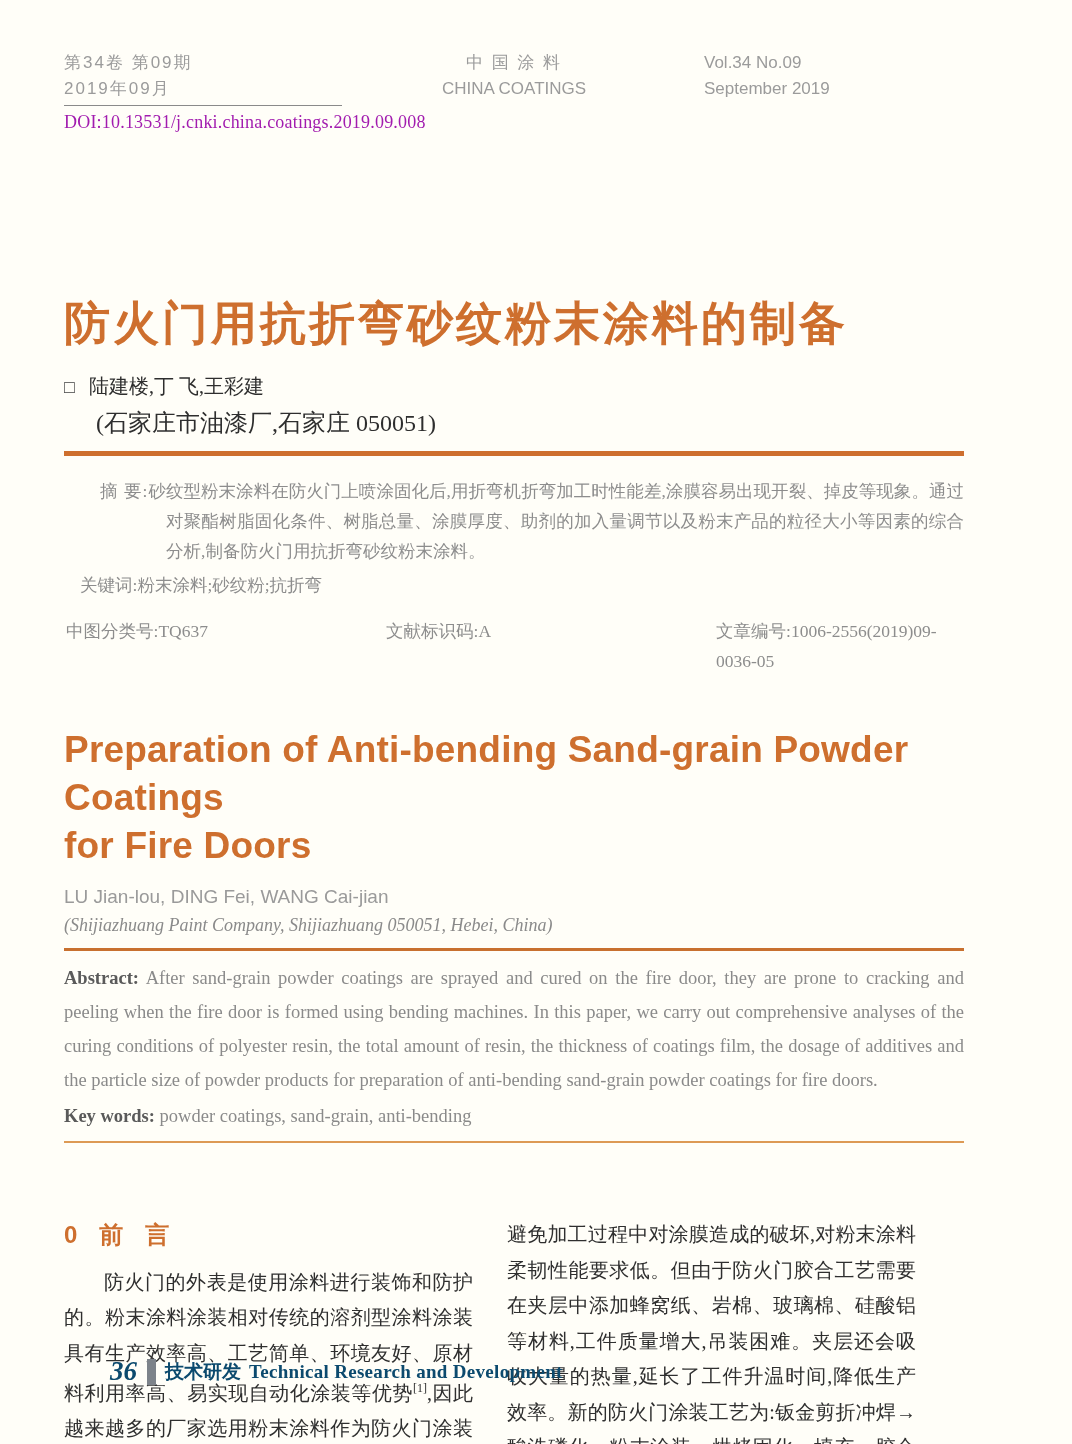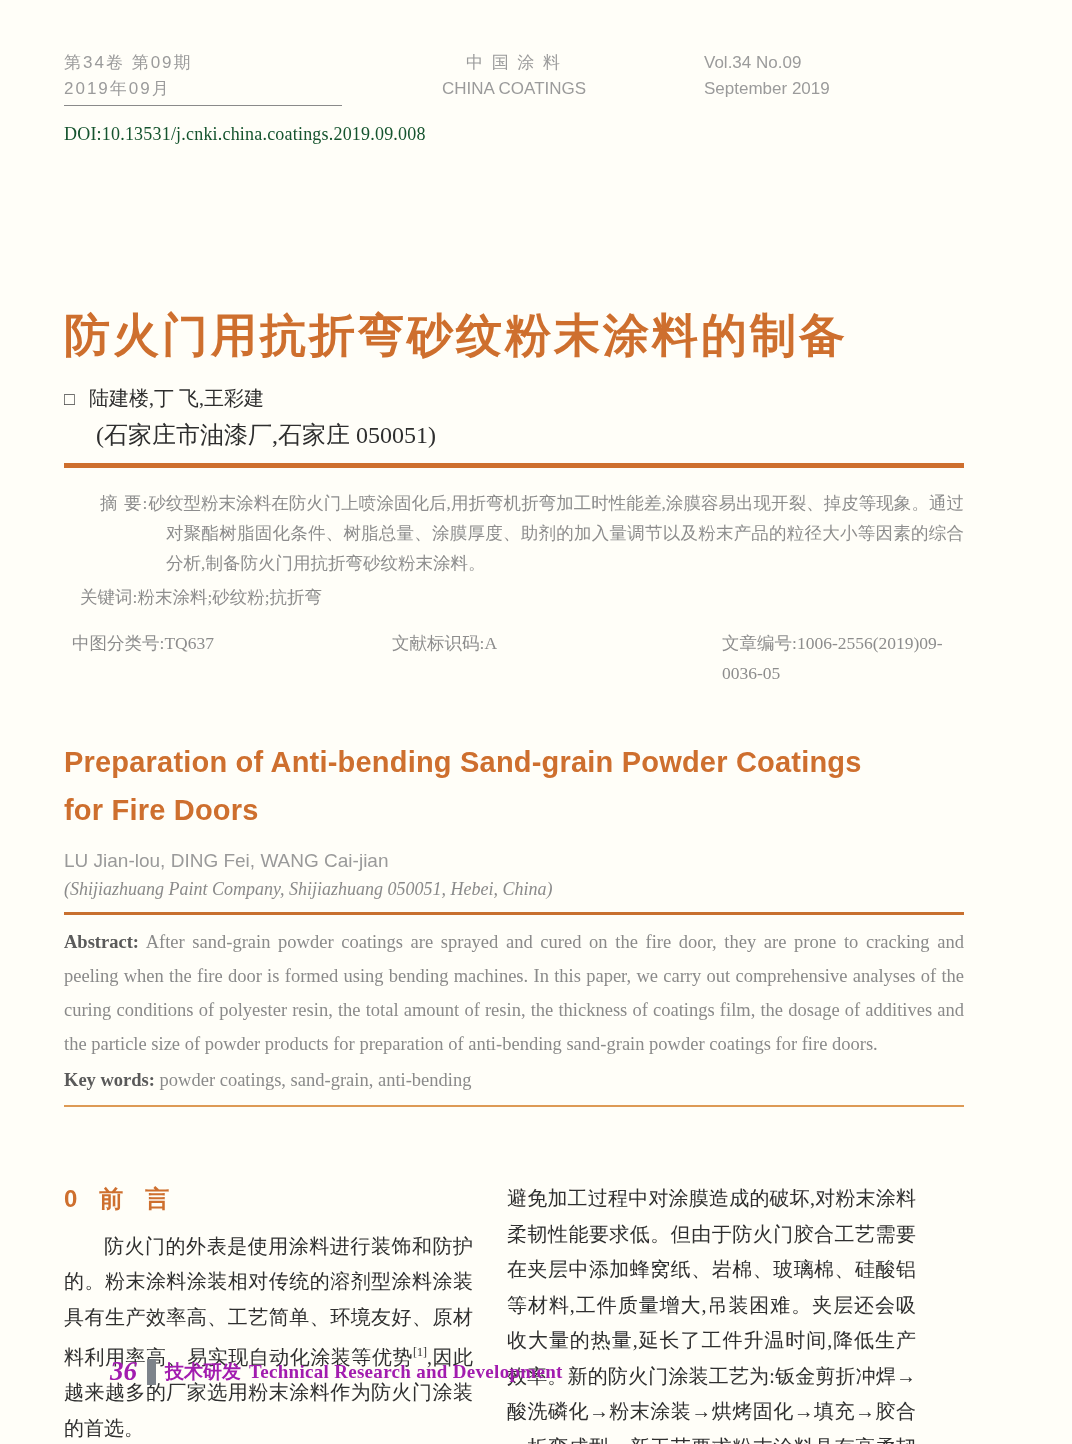--- a/index.html
+++ b/index.html
@@ -17,49 +17,49 @@
   }
   
   .jheader { display: flex; justify-content: space-between; color: #9b9b9b;
              font-size: 17px; line-height: 26px;
              font-family: "Liberation Sans", "DejaVu Sans", sans-serif; }
   .jheader .col-l { text-align: left; width: 260px; }
   .jheader .col-c { text-align: center; flex: 1; }
   .jheader .col-r { text-align: left; width: 260px; }
   .jheader .cn { letter-spacing: 2px; }
   .header-rule { width: 278px; border-top: 1px solid #8a8a8a; margin-top: 3px; }
-  .doi { margin-top: 18px; font-size: 18px; color: #14532d; letter-spacing: 0.2px; }
+  .doi { margin-top: 6px; font-size: 18px; color: #a21caf; letter-spacing: 0.2px; }
 
   
   .title-cn {
     margin-top: 160px;
     font-family: "Liberation Sans", "DejaVu Sans", sans-serif;
     font-weight: bold; font-size: 46px; letter-spacing: 3px;
     color: #ce6f2e;
   }
   .byline { margin-top: 18px; font-size: 20px; color: #2e2e2e; }
   .byline .marker { margin-right: 14px; font-size: 18px; color: #444; }
   .affil-cn { margin-top: 7px; font-size: 24px; color: #2e2e2e; padding-left: 32px; }
   .rule-thick { margin-top: 12px; height: 5px; background: #ce6f2e; }
 
   
   .abs-cn { margin-top: 20px; color: #8d8d8d; font-size: 17.5px; line-height: 30px; }
   .abs-cn .hang { padding-left: 84px; text-indent: -66px; margin-left: 18px; text-align: justify; }
   .abs-cn .lbl { letter-spacing: 1px; }
   .kw-cn { margin-top: 4px; margin-left: 16px; }
-  .meta-row { display: flex; margin-top: 16px; margin-left: 8px; color: #8d8d8d; }
+  .meta-row { display: flex; margin-top: 16px; margin-left: 2px; color: #8d8d8d; }
   .meta-row .m1 { width: 320px; }
   .meta-row .m2 { width: 330px; }
   .meta-row .m3 { flex: 1; }
 
   
   .title-en {
     margin-top: 50px;
     font-family: "Liberation Sans", "DejaVu Sans", sans-serif;
-    font-weight: bold; font-size: 29px; line-height: 48px;
+    font-weight: bold; font-size: 37px; line-height: 48px;
     color: #ce6f2e; letter-spacing: 0.2px;
   }
   .authors-en { margin-top: 16px; font-size: 19px; color: #9a9a9a;
                 font-family: "Liberation Sans", "DejaVu Sans", sans-serif; }
   .affil-en { margin-top: 7px; font-size: 18px; font-style: italic; color: #8a8a8a; }
   .rule-med { margin-top: 12px; height: 3px; background: #c8702f; }
 
   
   .abs-en { margin-top: 10px; font-size: 18.5px; line-height: 34px; color: #8a8a8a;
             text-align: justify; }
@@ -75,21 +75,21 @@
               font-weight: bold; font-size: 24px; color: #ce6f2e;
               margin-bottom: 12px; }
   .sec-head .num { margin-right: 22px; }
   .sec-head .t { letter-spacing: 22px; }
   .col p.ind { text-indent: 2em; }
   sup.ref { font-size: 12px; color: #2f2f2f; }
 
   
   .pfooter { position: absolute; left: 110px; top: 1356px;
              display: flex; align-items: center;
-             color: #a21caf; font-weight: bold; text-align: right; }
+             color: #0c4a6e; font-weight: bold; text-align: right; }
   .pfooter .pno { font-size: 27px; font-style: italic; font-family: "Liberation Serif", serif; }
   .pfooter .bar { width: 9px; height: 26px; background: #7d838a; margin: 0 9px 0 10px; }
   .pfooter .sec-cn { font-size: 19px; margin-right: 8px; }
   .pfooter .sec-en { font-size: 19px; letter-spacing: 0.3px; }
 </style>
 </head>
 <body>
 
 <div class="page">
 

